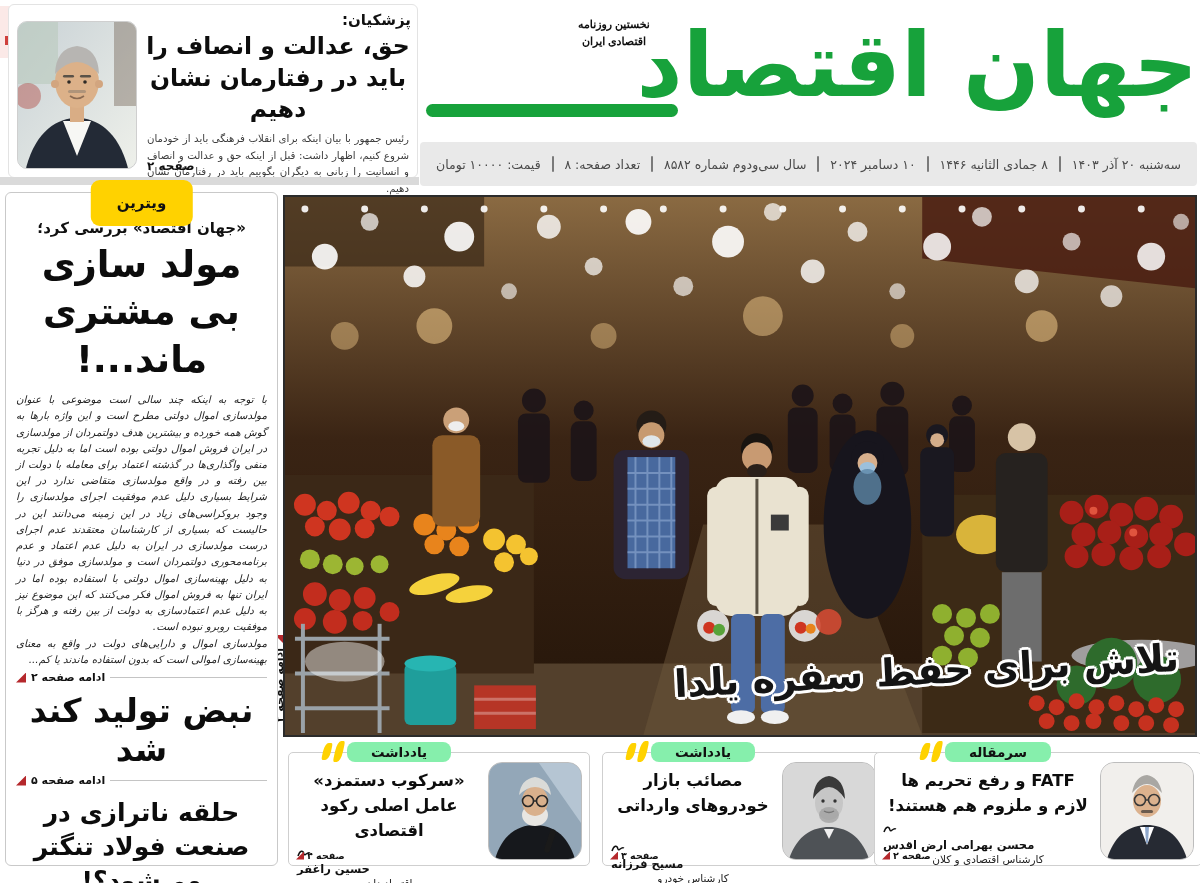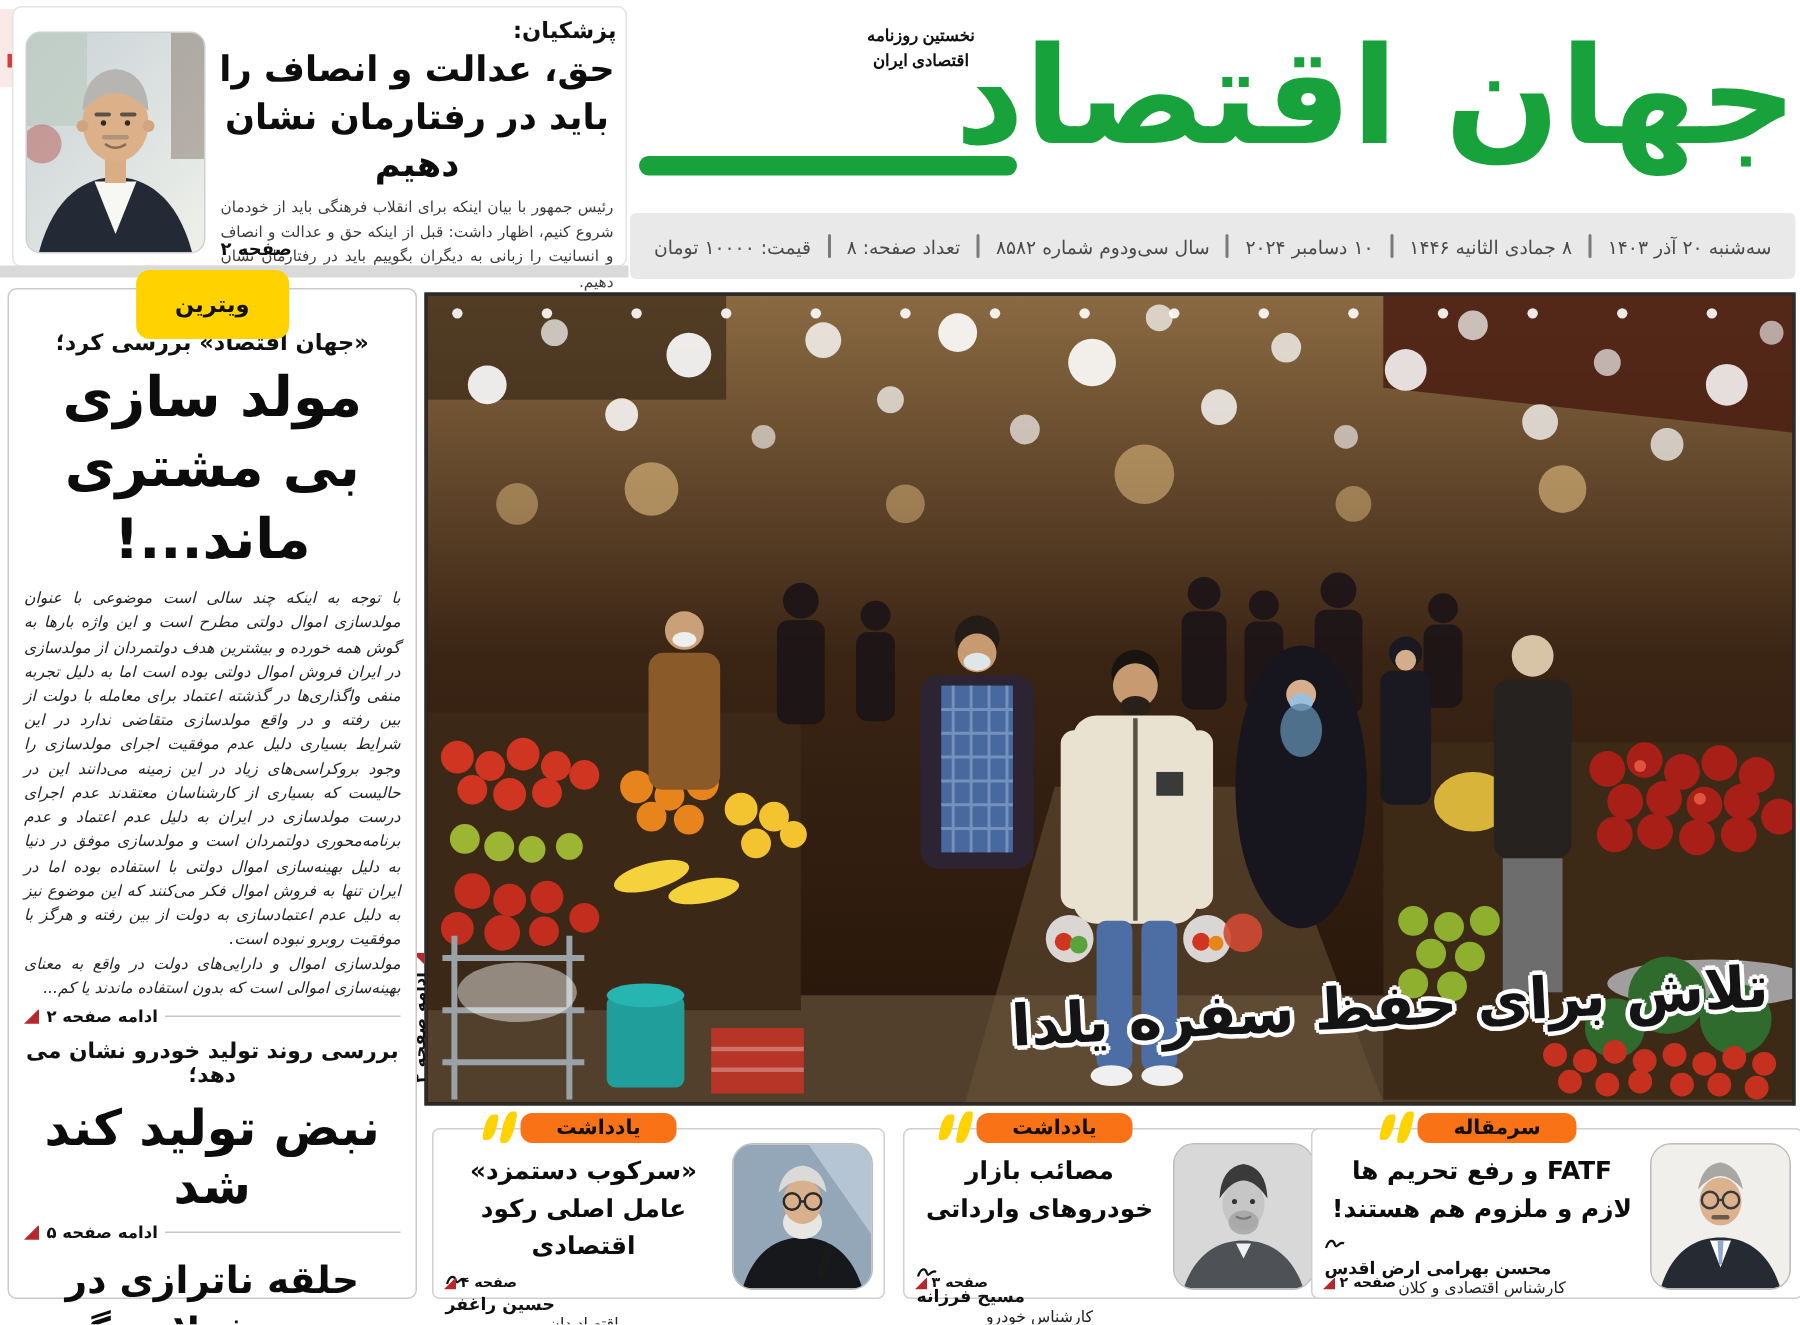--- a/index.html
+++ b/index.html
@@ -64,21 +64,21 @@
   
   .note-card{position:absolute;top:752px;height:114px;border:1px solid #cfcfcf;border-radius:5px;background:#fff;box-sizing:border-box;}
   .nc-a{left:288px;width:302px;}
   .nc-b{left:602px;width:282px;}
   .nc-c{left:874px;width:328px;}
   .nc-photo{position:absolute;right:7px;top:9px;width:92px;height:96px;border:1px solid #bdbdbd;border-radius:14px;overflow:hidden;background:#ddd;}
   .nc-photo svg{display:block;width:100%;height:100%;}
   .badge-wrap{position:absolute;top:-12px;right:108px;left:4px;display:flex;justify-content:center;align-items:center;gap:4px;direction:ltr;}
   .moon{width:8px;height:17px;background:#ffd200;border-radius:50% 20% 50% 20%;transform:skewX(-12deg);}
   .moon.m2{height:21px;}
-  .nc-badge{background:#f97316;border-radius:8px;padding:2px 24px;font-size:13.5px;font-weight:bold;}
+  .nc-badge{background:#86efac;border-radius:8px;padding:2px 24px;font-size:13.5px;font-weight:bold;}
   .nc-text{position:absolute;right:108px;left:8px;top:12px;bottom:4px;}
   .nc-headline{margin:4px 0 0;text-align:center;font-size:16.5px;font-weight:bold;line-height:1.5;color:#0d0d0d;}
   .nc-author{display:flex;justify-content:center;align-items:flex-end;gap:4px;font-size:11.5px;font-weight:bold;margin-top:5px;flex-direction:column;}
   .nc-b .nc-author{margin-top:24px;}
   .nc-author-title{text-align:center;font-size:10.5px;color:#222;margin-top:1px;}
   .page-tag{position:absolute;left:7px;bottom:4px;display:flex;align-items:center;gap:3px;direction:ltr;font-size:9.5px;font-weight:bold;}
 
   .tri{display:inline-block;width:10px;height:10px;background:#b5282c;clip-path:polygon(100% 0,0 100%,100% 100%);flex:0 0 auto;}
   .tri.sm{width:8px;height:8px;}
 </style>
@@ -405,21 +405,20 @@
     <div class="vit-kicker">«جهان اقتصاد» بررسی کرد؛</div>
     <h1 class="vit-h1"><span>مولد سازی</span><br>
       <span>بی مشتری ماند...!</span></h1>
     <p class="vit-body">با توجه به اینکه چند سالی است موضوعی با عنوان مولدسازی اموال دولتی مطرح است و این واژه بارها به گوش همه خورده و بیشترین هدف دولتمردان از مولدسازی در ایران فروش اموال دولتی بوده است اما به دلیل تجربه منفی واگذاری‌ها در گذشته اعتماد برای معامله با دولت از بین رفته و در واقع مولدسازی متقاضی ندارد در این شرایط بسیاری دلیل عدم موفقیت اجرای مولدسازی را وجود بروکراسی‌های زیاد در این زمینه می‌دانند این در حالیست که بسیاری از کارشناسان معتقدند عدم اجرای درست مولدسازی در ایران به دلیل عدم اعتماد و عدم برنامه‌محوری دولتمردان است و مولدسازی موفق در دنیا به دلیل بهینه‌سازی اموال دولتی با استفاده بوده اما در ایران تنها به فروش اموال فکر می‌کنند که این موضوع نیز به دلیل عدم اعتمادسازی به دولت از بین رفته و هرگز با موفقیت روبرو نبوده است.
 مولدسازی اموال و دارایی‌های دولت در واقع به معنای بهینه‌سازی اموالی است که بدون استفاده ماندند یا کم...</p>
     <div class="cont-row">
       <span class="tri"></span>
       <span>ادامه صفحه ۲</span>
       <span class="line"></span>
     </div>
-    <div class="vit-kicker2">بررسی روند تولید خودرو نشان می دهد؛</div>
     <h2 class="vit-h2">نبض تولید کند شد</h2>
     <div class="cont-row">
       <span class="tri"></span>
       <span>ادامه صفحه ۵</span>
       <span class="line"></span>
     </div>
     <h2 class="vit-h3">حلقه ناترازی در صنعت فولاد تنگتر می‌شود؟!</h2>
 
   </aside>
 

